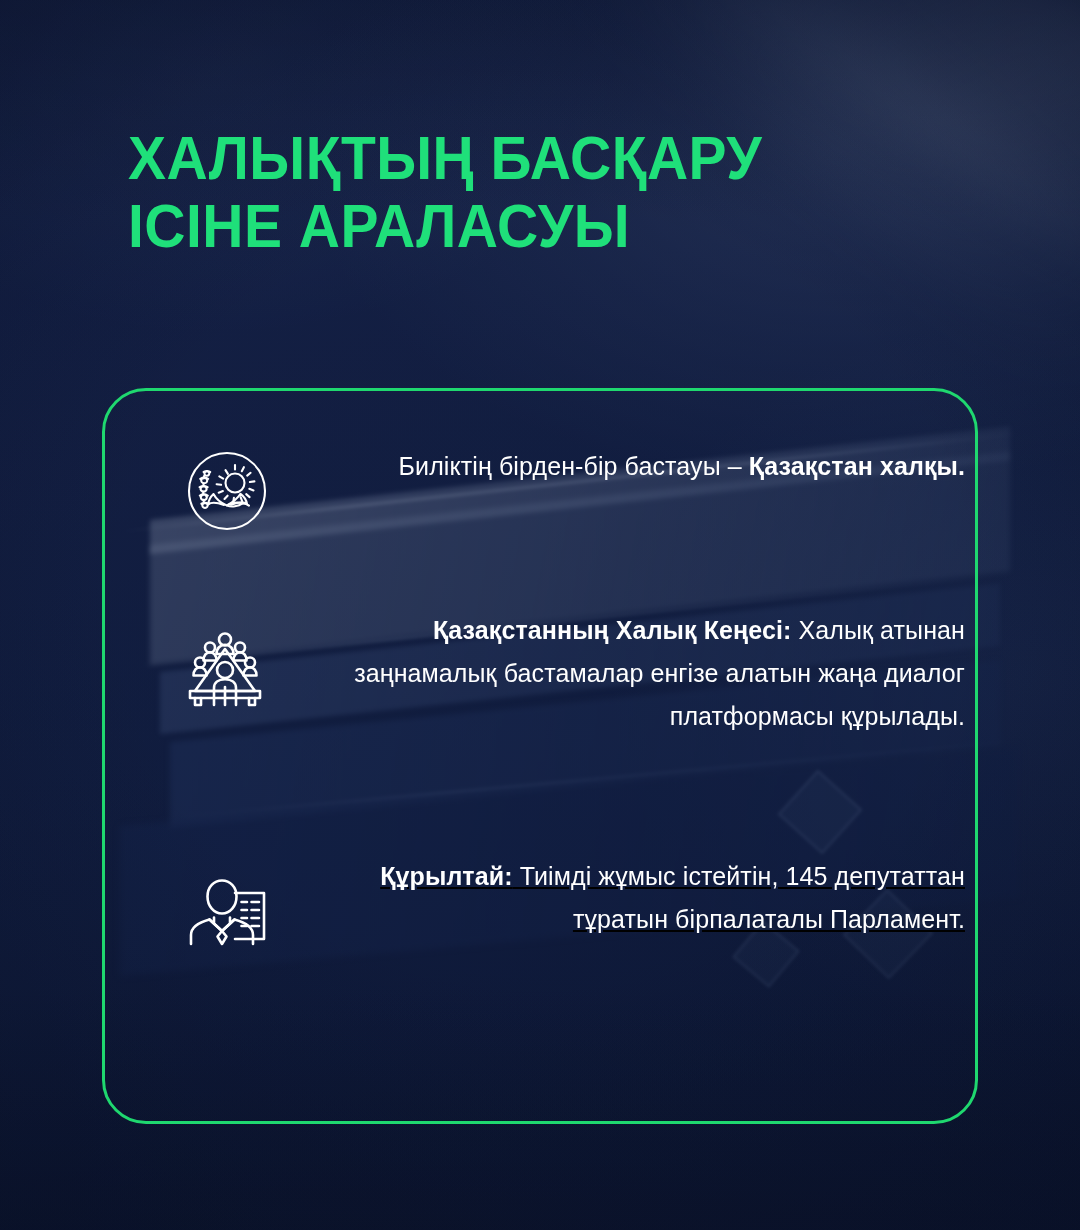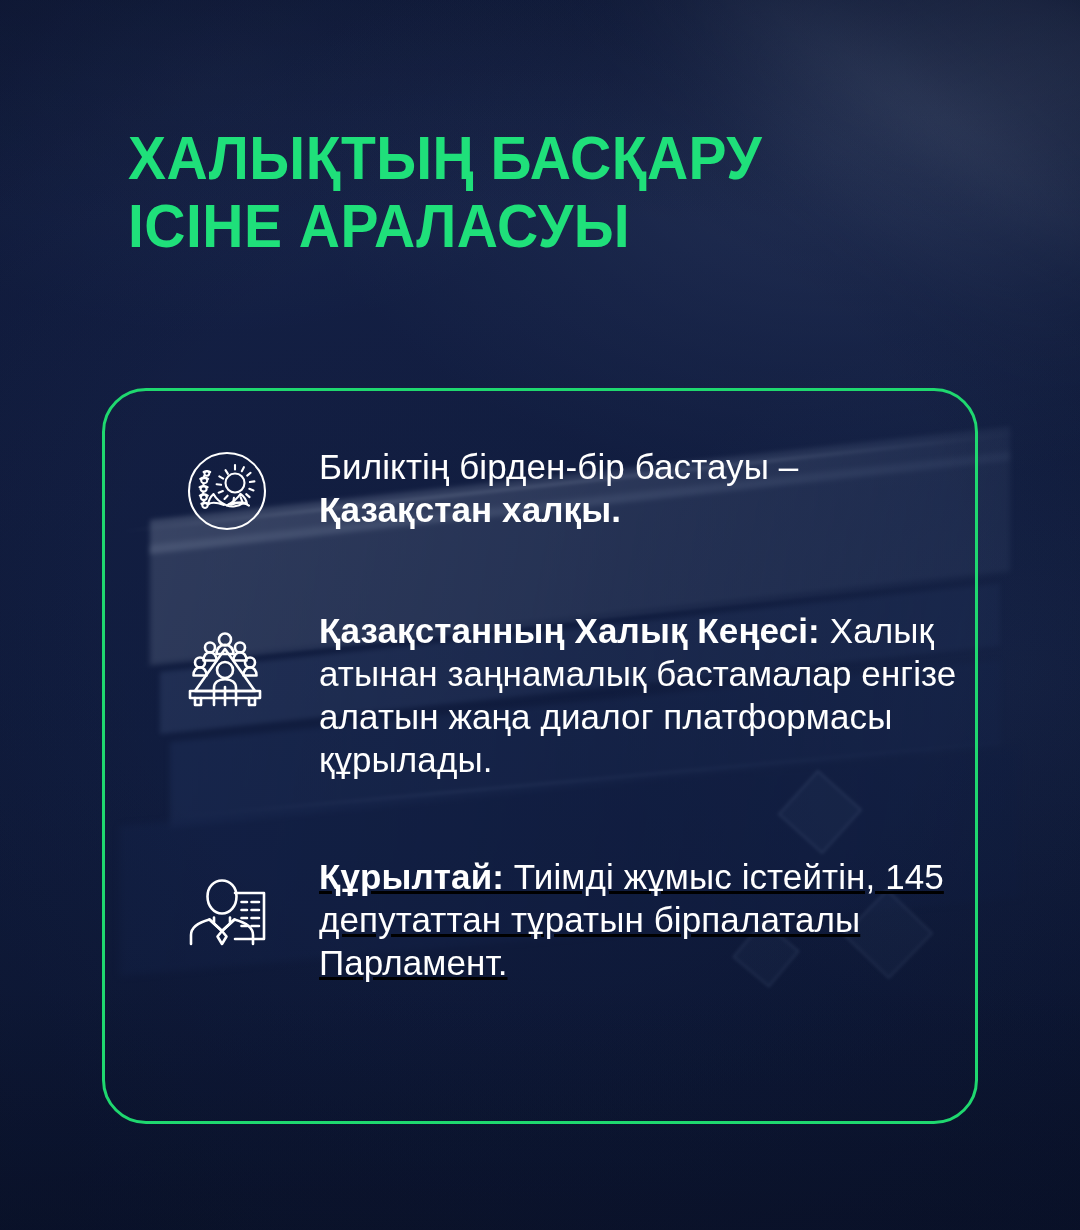--- a/index.html
+++ b/index.html
@@ -197,24 +197,25 @@
   .item-2 .icon-wrap { margin-top: 14px; }
   .item-3 .icon-wrap { margin-top: 6px; }
 
   .icon-wrap svg { display: block; }
 
   .item-text {
     flex: 1 1 auto;
     padding-left: 40px;
     padding-top: 6px;
     color: #ffffff;
-    font-size: 35px;
+    font-size: 25px;
     line-height: 43px;
     font-weight: 400;
     letter-spacing: 0.1px;
+    text-align: right;
   }
   .item-3 .item-text { padding-top: 2px; }
   .item-text b { font-weight: 700; }
 </style>
 </head>
 <body>
 
 <div class="stage">
 
   <div class="bg-base"></div>

